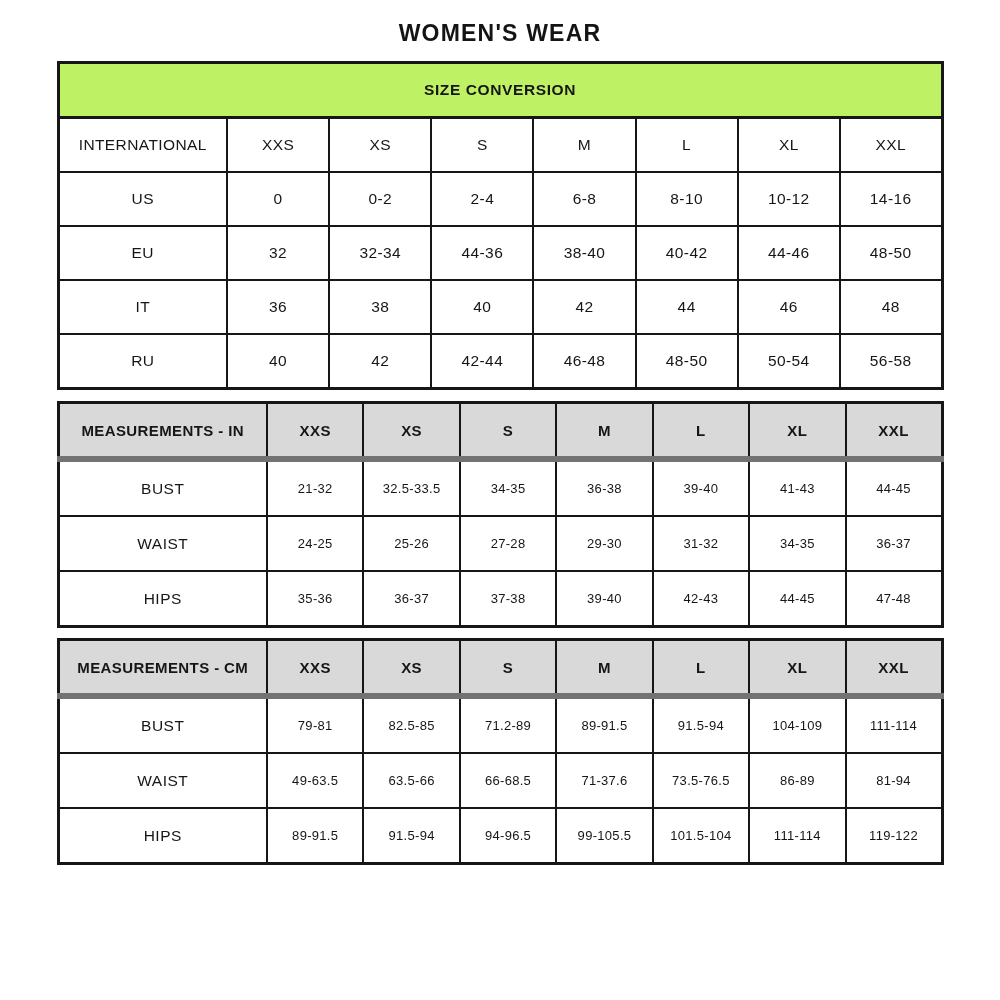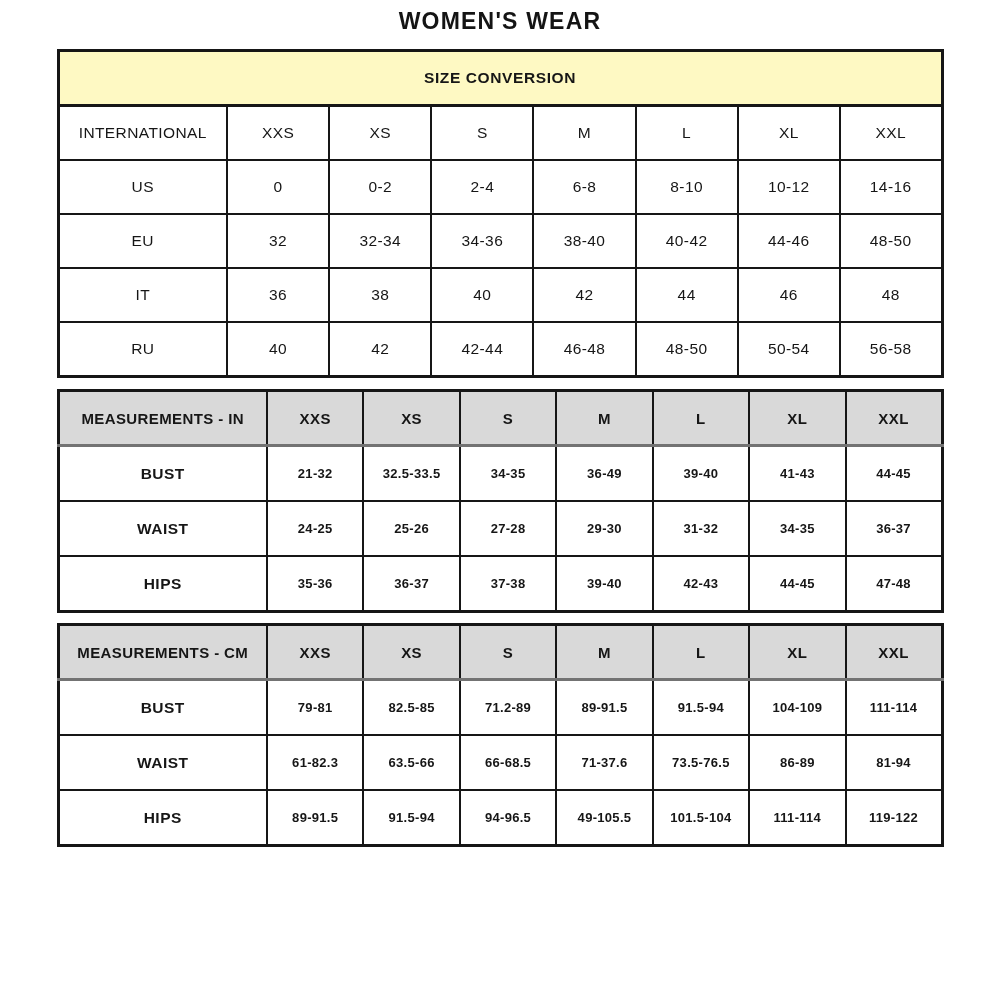--- a/index.html
+++ b/index.html
@@ -10,21 +10,21 @@
   body {
     width: 1000px;
     height: 1000px;
     font-family: "Liberation Sans", "DejaVu Sans", sans-serif;
     color: #161616;
     -webkit-font-smoothing: antialiased;
   }
   .sheet {
     width: 887px;
     margin: 0 auto;
-    padding-top: 8px;
+    padding-top: 20px;
   }
   .page-title {
     text-align: center;
     font-size: 23px;
     font-weight: 700;
     letter-spacing: 1.2px;
     margin: 0 0 14px 0;
     color: #141414;
   }
   table {
@@ -37,47 +37,47 @@
     border: 2px solid #161616;
     text-align: center;
     vertical-align: middle;
     padding: 0 4px;
     overflow: hidden;
     white-space: nowrap;
   }
   
   .t1 { margin-bottom: 11px; }
   .t1 .title-cell {
-    background: #fef9c3;
+    background: #bef264;
     font-weight: 700;
     font-size: 15.5px;
     letter-spacing: 0.6px;
     height: 52px;
     border-bottom: 3px solid #161616;
   }
   .t1 td.cell {
     height: 52px;
     font-size: 15.5px;
     font-weight: 500;
     letter-spacing: 0.4px;
   }
   
   .t2 { margin-bottom: 10px; }
   .t2 th {
     background: #d9d9d9;
     font-weight: 700;
     font-size: 15px;
     letter-spacing: 0.4px;
     height: 52px;
-    border-bottom: 3px solid #737373;
+    border-bottom: 6px solid #737373;
   }
   .t2 td {
     height: 53px;
     font-size: 13px;
-    font-weight: 700;
+    font-weight: 400;
     letter-spacing: 0.3px;
   }
   .t2 td:first-child {
     font-size: 15.5px;
     letter-spacing: 0.5px;
   }
 </style>
 </head>
 <body>
 
@@ -113,21 +113,21 @@
           <td class="cell">2-4</td>
           <td class="cell">6-8</td>
           <td class="cell">8-10</td>
           <td class="cell">10-12</td>
           <td class="cell">14-16</td>
         </tr>
         <tr>
           <td class="cell">EU</td>
           <td class="cell">32</td>
           <td class="cell">32-34</td>
-          <td class="cell">34-36</td>
+          <td class="cell">44-36</td>
           <td class="cell">38-40</td>
           <td class="cell">40-42</td>
           <td class="cell">44-46</td>
           <td class="cell">48-50</td>
         </tr>
         <tr>
           <td class="cell">IT</td>
           <td class="cell">36</td>
           <td class="cell">38</td>
           <td class="cell">40</td>
@@ -163,21 +163,21 @@
           <th>M</th>
           <th>L</th>
           <th>XL</th>
           <th>XXL</th>
         </tr>
         <tr>
           <td class="cell">BUST</td>
           <td class="cell">21-32</td>
           <td class="cell">32.5-33.5</td>
           <td class="cell">34-35</td>
-          <td class="cell">36-49</td>
+          <td class="cell">36-38</td>
           <td class="cell">39-40</td>
           <td class="cell">41-43</td>
           <td class="cell">44-45</td>
         </tr>
         <tr>
           <td class="cell">WAIST</td>
           <td class="cell">24-25</td>
           <td class="cell">25-26</td>
           <td class="cell">27-28</td>
           <td class="cell">29-30</td>
@@ -219,34 +219,34 @@
           <td class="cell">79-81</td>
           <td class="cell">82.5-85</td>
           <td class="cell">71.2-89</td>
           <td class="cell">89-91.5</td>
           <td class="cell">91.5-94</td>
           <td class="cell">104-109</td>
           <td class="cell">111-114</td>
         </tr>
         <tr>
           <td class="cell">WAIST</td>
-          <td class="cell">61-82.3</td>
+          <td class="cell">49-63.5</td>
           <td class="cell">63.5-66</td>
           <td class="cell">66-68.5</td>
           <td class="cell">71-37.6</td>
           <td class="cell">73.5-76.5</td>
           <td class="cell">86-89</td>
           <td class="cell">81-94</td>
         </tr>
         <tr>
           <td class="cell">HIPS</td>
           <td class="cell">89-91.5</td>
           <td class="cell">91.5-94</td>
           <td class="cell">94-96.5</td>
-          <td class="cell">49-105.5</td>
+          <td class="cell">99-105.5</td>
           <td class="cell">101.5-104</td>
           <td class="cell">111-114</td>
           <td class="cell">119-122</td>
         </tr>
       </tbody>
   </table>
 
 </div>
 
 </body></html>

